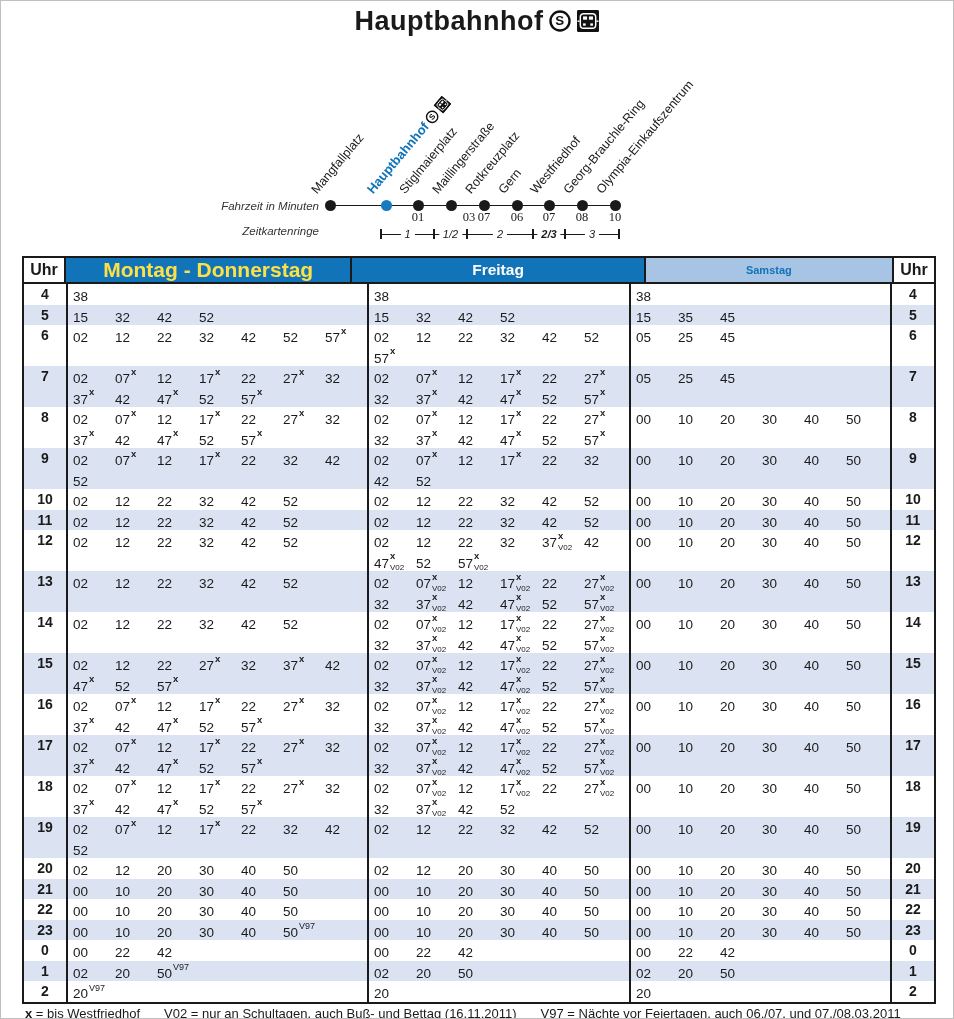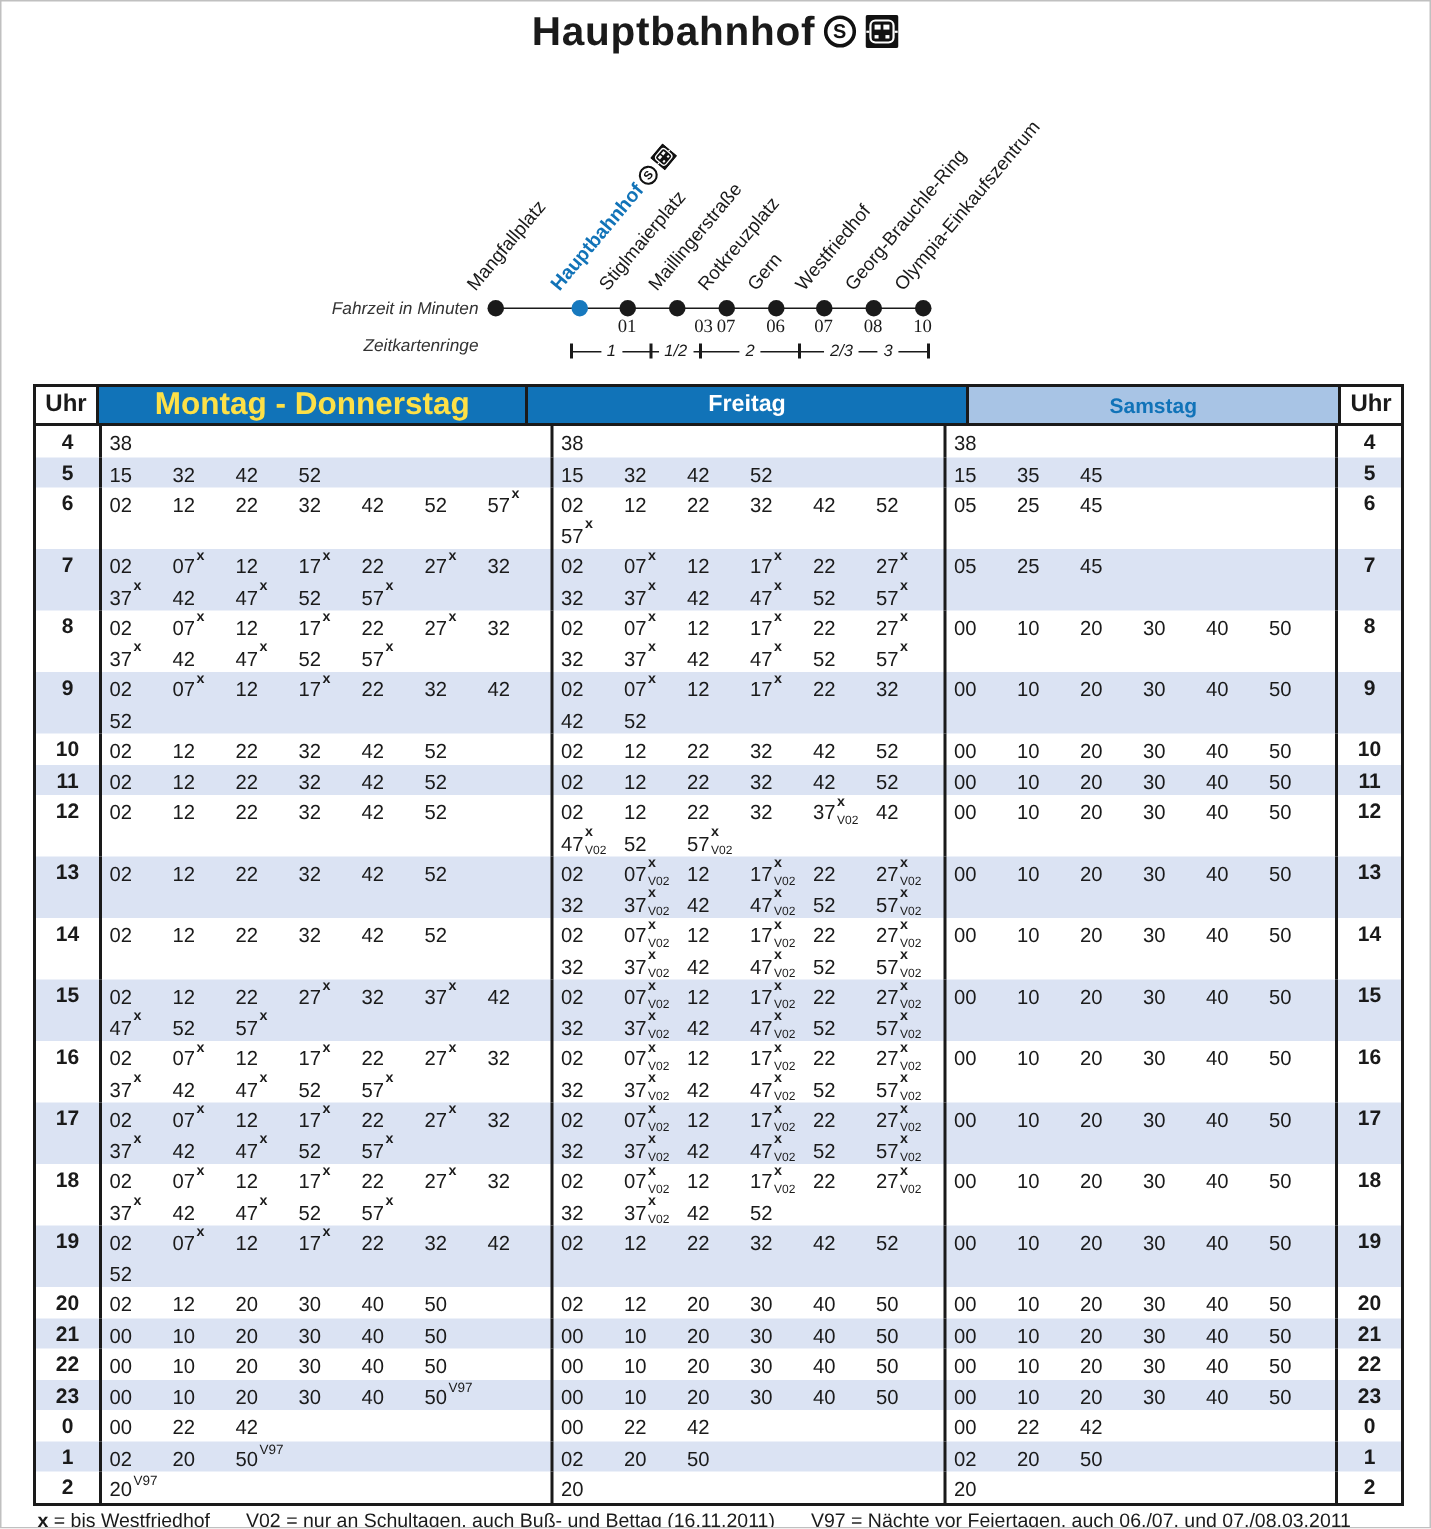--- a/index.html
+++ b/index.html
@@ -39,21 +39,21 @@
   
   #timetable {
     position: absolute; left: 21px; top: 255px; width: 914px;
     border: 2px solid #1a1a1a; background: #fff;
   }
   #thead { display: flex; height: 26px; border-bottom: 2.5px solid #1a1a1a; }
   .hc { display: flex; align-items: center; justify-content: center; font-weight: bold; }
   .hc.uhr-l { width: 44px; border-right: 2px solid #1a1a1a; font-size: 16px; background: #fff; }
   .hc.modo  { width: 301px; border-right: 2px solid #1a1a1a; background: #1173b8; color: #fde047; font-size: 21px; }
   .hc.fr    { width: 308px; border-right: 2px solid #1a1a1a; background: #1173b8; color: #fff; font-size: 15.5px; }
-  .hc.sa    { width: 261px; border-right: 2px solid #1a1a1a; background: #a8c4e5; color: #1173b8; font-size: 14px; }
+  .hc.sa    { width: 261px; border-right: 2px solid #1a1a1a; background: #a8c4e5; color: #1173b8; font-size: 11px; }
   .hc.uhr-r { width: 42px; font-size: 16px; background: #fff; }
   .t-row { display: flex; }
   .t-row.shade { background: #dbe3f3; }
   .hour-cell { width: 44px; text-align: center; font-weight: bold; font-size: 14px; padding-top: 2px; }
   .hour-cell.left  { border-right: 2px solid #1a1a1a; }
   .hour-cell.right { width: 42px; }
   .day-cell { padding: 2px 0 0 5px; overflow: visible; }
   .day-cell.modo { width: 301px; border-right: 2px solid #1a1a1a; }
   .day-cell.fr   { width: 262px; border-right: 2px solid #1a1a1a; }
   .day-cell.sa   { width: 261px; border-right: 2px solid #1a1a1a; }
@@ -135,21 +135,21 @@
       <div class="rline" style="left: 380px; top: 232.5px; width: 238px; height: 1.4px;"></div>
       <div class="tick" style="left: 379px; top: 228px;"></div>
       <div class="tick" style="left: 432px; top: 228px;"></div>
       <div class="tick" style="left: 465px; top: 228px;"></div>
       <div class="tick" style="left: 531px; top: 228px;"></div>
       <div class="tick" style="left: 563px; top: 228px;"></div>
       <div class="tick" style="left: 617px; top: 228px;"></div>
       <div class="ring-label" style="left: 406.5px;">1</div>
       <div class="ring-label" style="left: 449.5px;">1/2</div>
       <div class="ring-label" style="left: 499px;">2</div>
-      <div class="ring-label" style="left: 560px;">2/3</div>
+      <div class="ring-label" style="left: 548px; font-weight: bold;">2/3</div>
       <div class="ring-label" style="left: 591px;">3</div>
     </div>
 
   <div id="timetable">
     <div id="thead">
       <div class="hc uhr-l">Uhr</div>
       <div class="hc modo">Montag - Donnerstag</div>
       <div class="hc fr">Freitag</div>
       <div class="hc sa">Samstag</div>
       <div class="hc uhr-r">Uhr</div>

